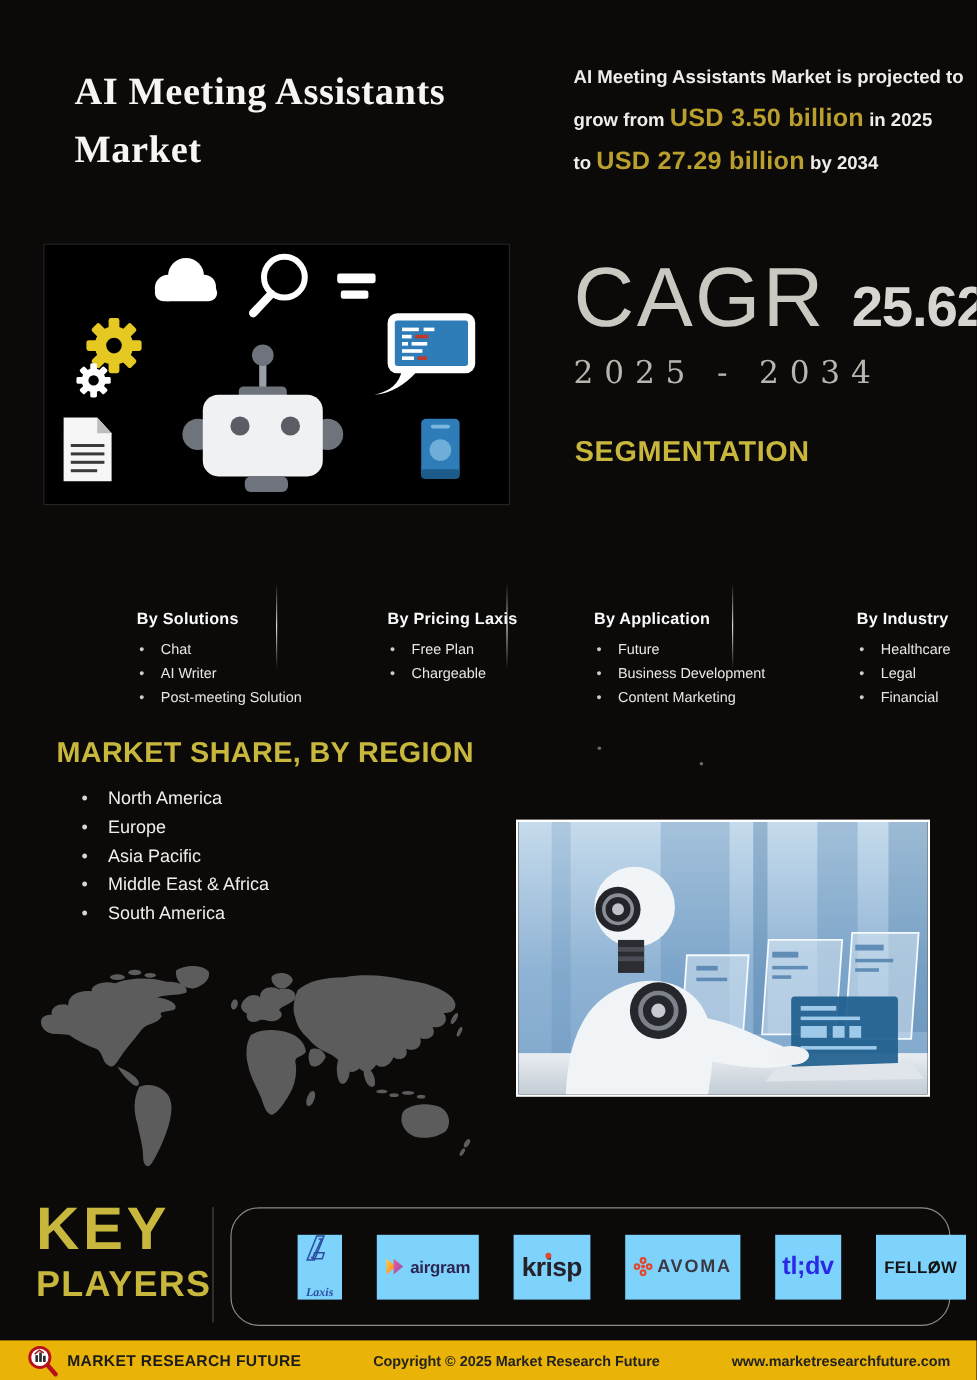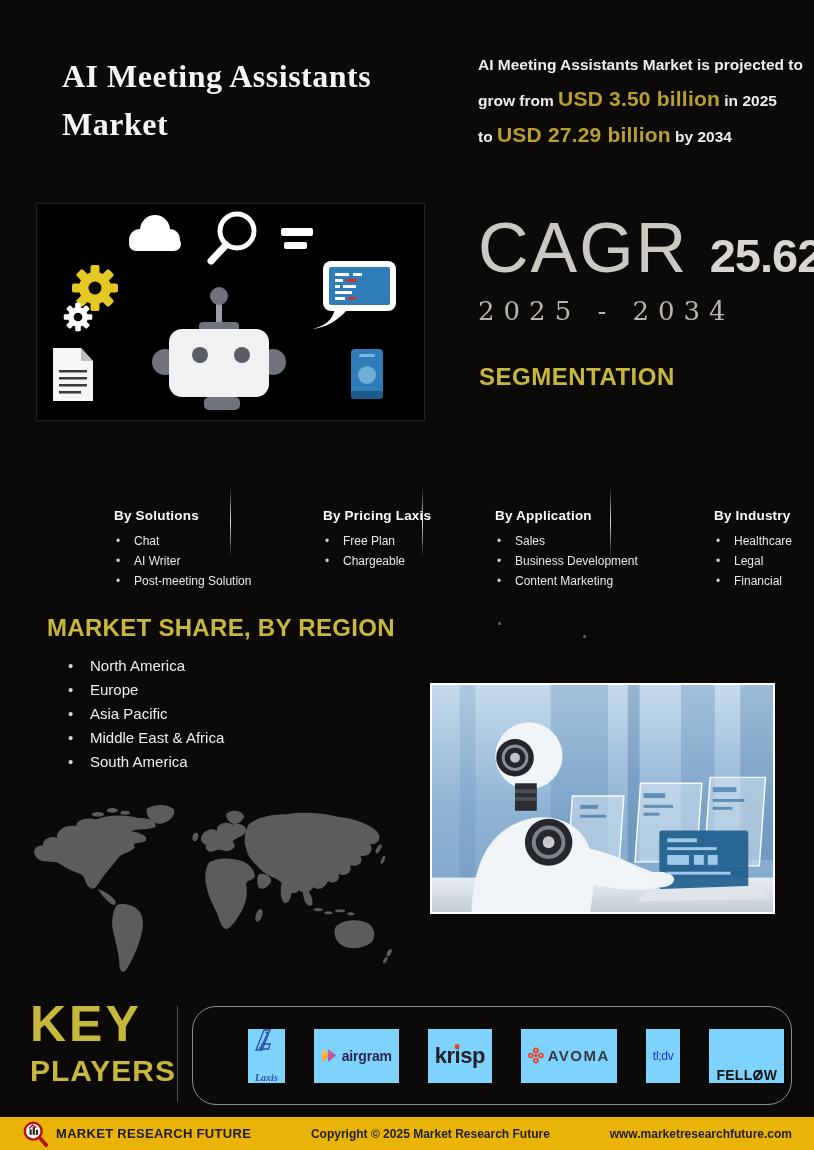--- a/index.html
+++ b/index.html
@@ -56,29 +56,29 @@
     position:absolute; left:192px; top:1006px; width:600px; height:99px;
     border:1px solid #8a8a8a; border-radius:24px;
     display:flex; align-items:center; justify-content:space-between; padding:0 26px;
   }
   .logo-card { background:#7dd3fc; height:54px; display:flex; align-items:center; justify-content:center; gap:4px; padding:0 7px;margin-left:29px; }
   .card-laxis  { width:59px; flex-direction:column; gap:16px; }
   .card-airgram{ width:96px; }
   .card-krisp  { width:67px; }
   .card-avoma  { width:96px; }
   .card-tldv   { width:55px; }
-  .card-fellow { width:84px;align-items:flex-end; }
+  .card-fellow { width:84px; }
   .laxis-text { font-family:"Liberation Serif", serif; font-style:italic; font-weight:700; font-size:10px; color:#2d4fa1; margin-top:1px; }
   .airgram-text { font-weight:700; font-size:14px; color:#2d2550; letter-spacing:-.2px; }
   .krisp-text { font-weight:700; font-size:22px; color:#25222c; letter-spacing:-.5px; display:flex; }
   .krisp-i { position:relative; }
   .krisp-i::after { content:''; position:absolute; left:50%; top:1px; transform:translateX(-50%);
     width:5px; height:5px; border-radius:50%; background:#e2492f; }
   .avoma-text { font-weight:700; font-size:15px; color:#3a3844; letter-spacing:1.5px; }
-  .tldv-text { font-weight:400; font-size:12px; color:#2a2ae6; letter-spacing:-.3px; }
+  .tldv-text { font-weight:700; font-size:21px; color:#2a2ae6; letter-spacing:-.3px; }
   .fellow-text { font-weight:700; font-size:14px; color:#141414; letter-spacing:.3px; display:flex; align-items:center; }
   .fellow-o { position:relative; display:inline-block; }
   .fellow-o::after { content:''; position:absolute; left:-1px; top:48%; width:12px; height:2px;
     background:#141414; transform:rotate(-55deg); }
   
   .footer {
     position:absolute; left:0; top:1117px; width:814px; height:33px; background:#eab308;
     display:flex; align-items:center; justify-content:space-between; padding:0 22px;
   }
   .brand { display:flex; align-items:center; gap:6px; }
@@ -209,21 +209,21 @@
   </div>
   <div class="v-div" style="left:230px;"></div>
   <div class="seg-col" style="left:281px; width:135px;">
     <h4>By Pricing Laxis</h4>
     <div class="seg-item">Free Plan</div>
     <div class="seg-item">Chargeable</div>
   </div>
   <div class="v-div" style="left:422px;"></div>
   <div class="seg-col" style="left:453px; width:155px;">
     <h4>By Application</h4>
-    <div class="seg-item">Sales</div>
+    <div class="seg-item">Future</div>
     <div class="seg-item">Business Development</div>
     <div class="seg-item">Content Marketing</div>
   </div>
   <div class="v-div" style="left:610px;"></div>
   <div class="seg-col" style="left:672px; width:120px;">
     <h4>By Industry</h4>
     <div class="seg-item">Healthcare</div>
     <div class="seg-item">Legal</div>
     <div class="seg-item">Financial</div>
   </div>

